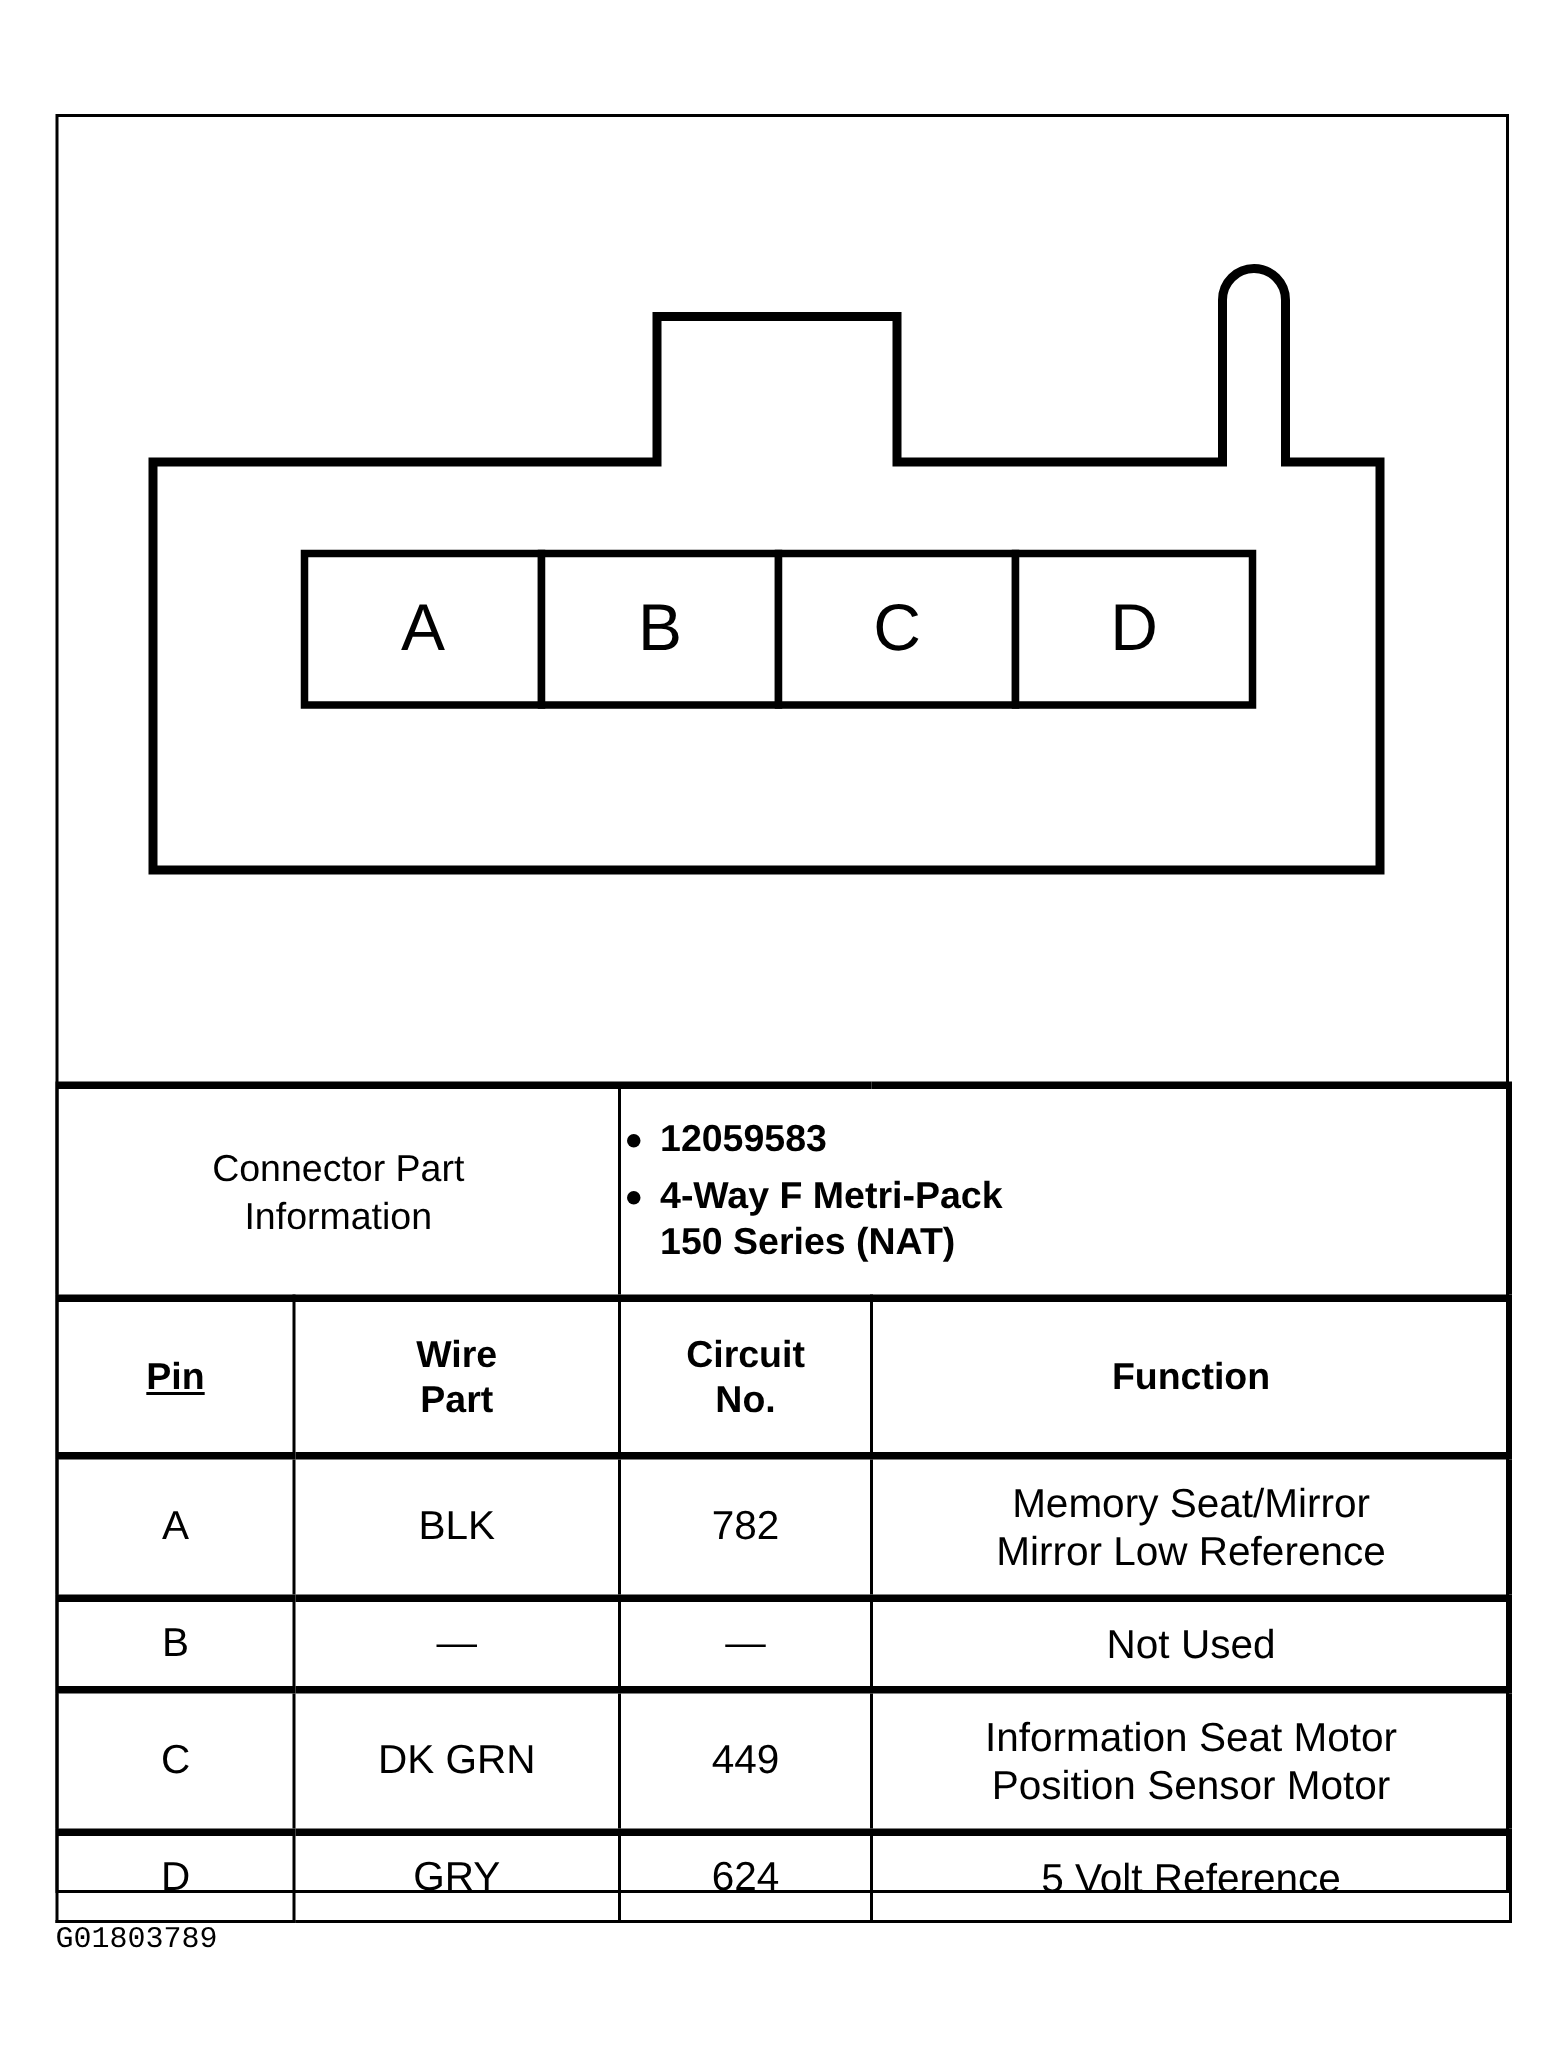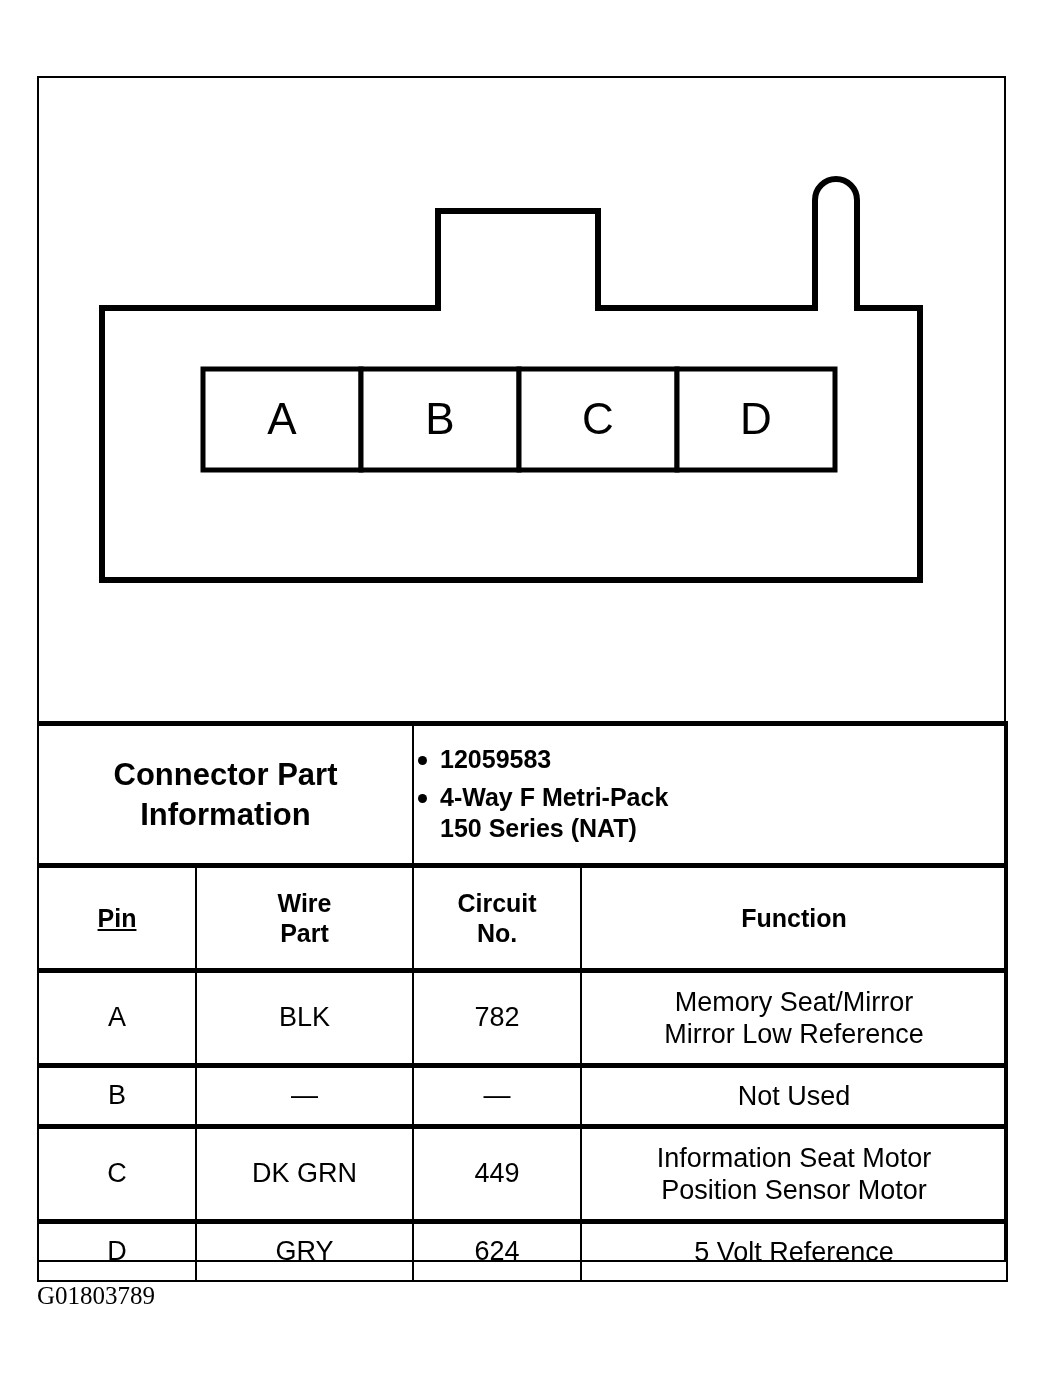--- a/index.html
+++ b/index.html
@@ -72,22 +72,22 @@
   .thick-bottom { border-bottom-width: 5px !important; }
 
   .col-pin { width: 158px; }
   .col-wire { width: 217px; }
   .col-circuit { width: 168px; }
   .col-function { width: 426px; }
 
   
   .cpi-label {
     text-align: center;
-    font-size: 31px;
-    font-weight: bold;
+    font-size: 25px;
+    font-weight: normal;
     line-height: 1.28;
     padding: 6px 8px;
     height: 137px;
   }
   .cpi-values {
     padding: 10px 0 10px 28px;
     height: 137px;
   }
   .cpi-values ul {
     margin: 0;
@@ -140,22 +140,22 @@
     padding: 4px 0 4px 12px;
   }
   .row-tall td { height: 90px; }
   .row-short td { height: 56px; }
 
   
   #figure-id {
     position: absolute;
     left: 37px;
     top: 1282px;
-    font-size: 25px;
-    font-family: Liberation Serif, serif;
+    font-size: 20px;
+    font-family: Liberation Mono, monospace;
     color: #000;
     white-space: nowrap;
   }
 </style>
 </head>
 <body>
 
 <div id="page-frame"></div>
 
 <div id="connector-drawing">

